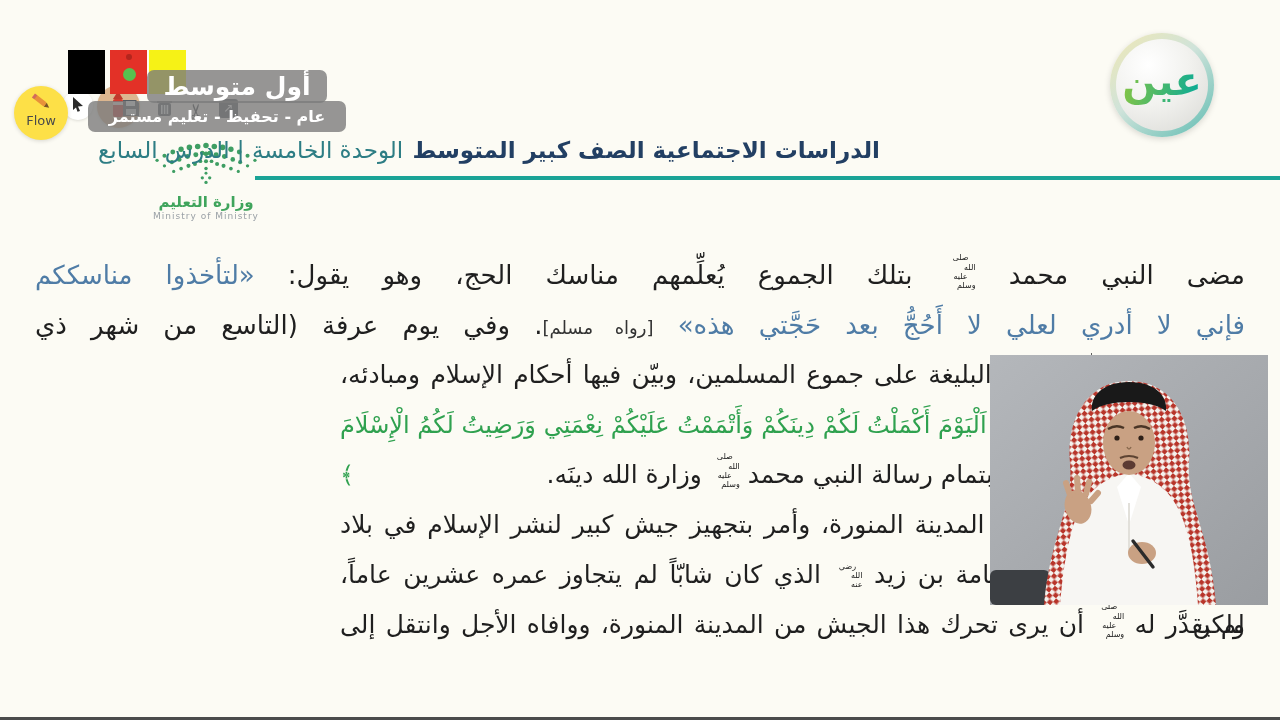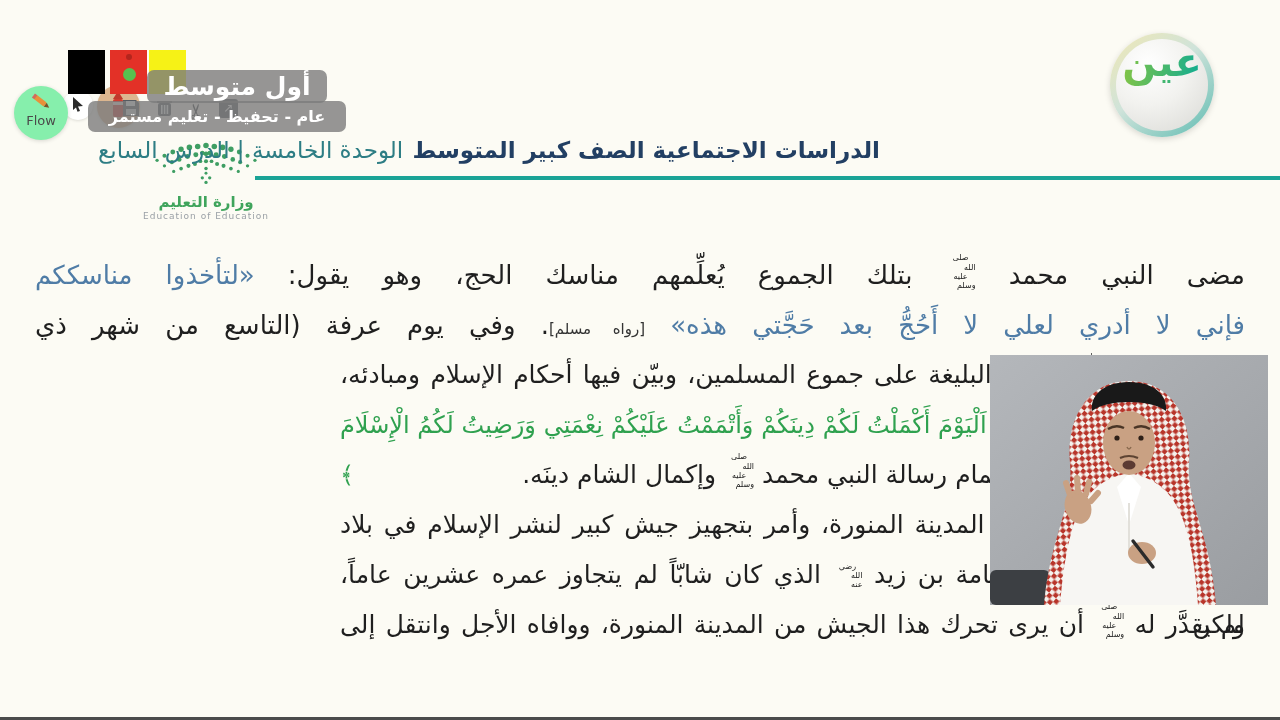--- a/index.html
+++ b/index.html
@@ -20,21 +20,21 @@
   .swatch-red .dot{position:absolute;left:50%;top:55%;width:13px;height:13px;margin:-6px 0 0 -6px;
        border-radius:50%;background:#57c14f;}
   .swatch-red .dot2{position:absolute;left:50%;top:4px;width:6px;height:6px;margin-left:-3px;
        border-radius:50%;background:#b3251d;}
 
   .badge{position:absolute;background:var(--badge-bg);color:#fff;font-weight:bold;border-radius:7px;
        text-align:center;z-index:6;direction:rtl;}
   .badge-grade{left:147px;top:70px;width:180px;height:33px;line-height:33px;font-size:25px;}
   .badge-tracks{left:88px;top:101px;width:258px;height:31px;line-height:31px;font-size:16px;}
 
-  .flow{position:absolute;left:14px;top:86px;width:54px;height:54px;border-radius:50%;background:#86efac;
+  .flow{position:absolute;left:14px;top:86px;width:54px;height:54px;border-radius:50%;background:#fde047;
        box-shadow:0 1px 4px rgba(0,0,0,.15);z-index:4;text-align:center;}
   .flow-label{display:block;margin-top:27px;font-size:13px;color:#4a4a4a;}
   .flow svg{position:absolute;left:16px;top:5px;}
   .mini-circle{position:absolute;border-radius:50%;background:#fff;box-shadow:0 1px 3px rgba(0,0,0,.12);z-index:3;}
   .cursor-circle{left:63px;top:90px;width:30px;height:30px;}
   .cursor-circle svg{margin:7px 0 0 9px;}
   .crayon-circle{left:97px;top:85px;width:43px;height:43px;background:#dcb68f;}
   .crayon-circle svg{margin:5px 0 0 13px;}
 
   .tool-icon{position:absolute;top:99px;z-index:5;color:#4c5056;}
@@ -53,36 +53,36 @@
   .lesson-title .t-bold{font-weight:bold;color:var(--title-navy);}
   .lesson-title .t-rest{color:var(--title-teal);margin-right:2px;}
 
   .rule{position:absolute;top:176px;left:255px;right:0;height:4px;background:var(--accent-teal);z-index:1;}
 
   .ain{position:absolute;top:33px;right:66px;width:104px;height:104px;border-radius:50%;
        background:linear-gradient(140deg,#f1e8b4,#cfe3da 45%,#5fbcb2);
        display:flex;align-items:center;justify-content:center;box-shadow:0 2px 6px rgba(0,0,0,.15);}
   .ain-inner{width:92px;height:92px;border-radius:50%;
        background:radial-gradient(circle at 35% 28%,#fff 0%,#f2f2ef 45%,#d8d8d4 100%);
-       display:flex;justify-content:center;}
+       display:flex;align-items:center;justify-content:center;}
   .ain-text{font-size:40px;font-weight:bold;padding-bottom:8px;
        background:linear-gradient(100deg,#8cc63f,#00a99d);
        -webkit-background-clip:text;background-clip:text;color:transparent;}
 
   
   .lesson-text{position:absolute;top:250px;right:35px;width:1210px;direction:rtl;color:var(--text);}
   .line{direction:rtl;line-height:50px;height:50px;white-space:normal;}
   .line.wide{width:1210px;font-size:26px;}
   .line.narrow{width:905px;font-size:25px;}
   .line.just{text-align:justify;text-align-last:justify;text-justify:inter-word;}
   .line.endline{text-align:right;text-align-last:right;}
   .seg-n{color:var(--text);}
   .seg-b{color:var(--hadith-blue);}
   .seg-g{color:var(--quran-green);font-size:24px;}
-  .seg-sm{font-size:15px;color:#333;}
+  .seg-sm{font-size:18px;color:#333;}
   .honorific{display:inline-block;width:30px;font-size:8px;line-height:1.15;vertical-align:-4px;
        text-align:center;white-space:normal;color:#222;}
   .honorific span{display:block;}
 
   
   .video-box{position:absolute;left:990px;top:355px;width:278px;height:250px;overflow:hidden;z-index:2;}
 
   .bottom-strip{position:absolute;left:0;right:0;bottom:0;height:3px;background:#4b4b4b;}
 </style>
 </head>
@@ -180,42 +180,42 @@
         <circle cx="92" cy="31" r="2"></circle>
         <circle cx="84" cy="28" r="2.2"></circle>
         <circle cx="77" cy="26" r="2.2"></circle>
         <circle cx="71" cy="23" r="2"></circle>
       <circle cx="65" cy="36" r="1.6"></circle>
         <circle cx="61" cy="41" r="1.8"></circle>
         <circle cx="69" cy="41" r="1.8"></circle>
         <circle cx="65" cy="46" r="1.8"></circle>
     </svg>
     <div class="ministry-ar">وزارة التعليم</div>
-    <div class="ministry-en">Education of Education</div>
+    <div class="ministry-en">Ministry of Ministry</div>
   </div>
 
   <div class="lesson-title">
     <span class="t-bold">الدراسات الاجتماعية الصف كبير المتوسط</span>
     <span class="t-rest">الوحدة الخامسة | الدرس السابع</span>
   </div>
 
   <div class="rule"></div>
 
   <div class="ain">
     <div class="ain-inner">
       <span class="ain-text">عين</span>
     </div>
   </div>
 
   <div class="lesson-text">
       <div class="line wide just"><span class="seg-n">مضى النبي محمد </span><span class="honorific"><span>صلى الله</span><span>عليه وسلم</span></span><span class="seg-n"> بتلك الجموع يُعلِّمهم مناسك الحج، وهو يقول: </span><span class="seg-b">«لتأخذوا مناسككم</span></div>
       <div class="line wide just"><span class="seg-b">فإني لا أدري لعلي لا أَحُجُّ بعد حَجَّتي هذه» </span><span class="seg-sm">[رواه مسلم]</span><span class="seg-n">. وفي يوم عرفة (التاسع من شهر ذي</span></div>
       <div class="line narrow just"><span class="seg-n">الحجة) ألقى </span><span class="honorific"><span>صلى الله</span><span>عليه وسلم</span></span><span class="seg-n"> خطبته البليغة على جموع المسلمين، وبيّن فيها أحكام الإسلام ومبادئه،</span></div>
       <div class="line narrow just"><span class="seg-n">ونزل عليه قوله تعالى: </span><span class="seg-g">﴿ اَلْيَوْمَ أَكْمَلْتُ لَكُمْ دِينَكُمْ وَأَتْمَمْتُ عَلَيْكُمْ نِعْمَتِي وَرَضِيتُ لَكُمُ الْإِسْلَامَ دِينًا ﴾</span></div>
-      <div class="line narrow endline"><span class="seg-sm">[المائدة: ٣]</span><span class="seg-n">، وكان ذلك بياناً بتمام رسالة النبي محمد </span><span class="honorific"><span>صلى الله</span><span>عليه وسلم</span></span><span class="seg-n"> وإكمال الشام دينَه.</span></div>
+      <div class="line narrow endline"><span class="seg-sm">[المائدة: ٣]</span><span class="seg-n">، وكان ذلك بياناً بتمام رسالة النبي محمد </span><span class="honorific"><span>صلى الله</span><span>عليه وسلم</span></span><span class="seg-n"> وزارة الله دينَه.</span></div>
       <div class="line narrow just"><span class="seg-n">عاد النبي محمد </span><span class="honorific"><span>صلى الله</span><span>عليه وسلم</span></span><span class="seg-n"> إلى المدينة المنورة، وأمر بتجهيز جيش كبير لنشر الإسلام في بلاد</span></div>
       <div class="line narrow just"><span class="seg-n">الشام، وجعل قيادته لأسامة بن زيد </span><span class="honorific"><span>رضي الله</span><span>عنه</span></span><span class="seg-n"> الذي كان شابّاً لم يتجاوز عمره عشرين عاماً، ولكن</span></div>
       <div class="line narrow just"><span class="seg-n">لم يقدَّر له </span><span class="honorific"><span>صلى الله</span><span>عليه وسلم</span></span><span class="seg-n"> أن يرى تحرك هذا الجيش من المدينة المنورة، ووافاه الأجل وانتقل إلى</span></div>
     </div>
 
   <div class="video-box">
     <svg width="278" height="250" viewBox="0 0 278 250">
       <defs>
         <linearGradient id="bgg" x1="0" y1="0" x2="1" y2="1">
           <stop offset="0" stop-color="#b4b7bb"></stop>

